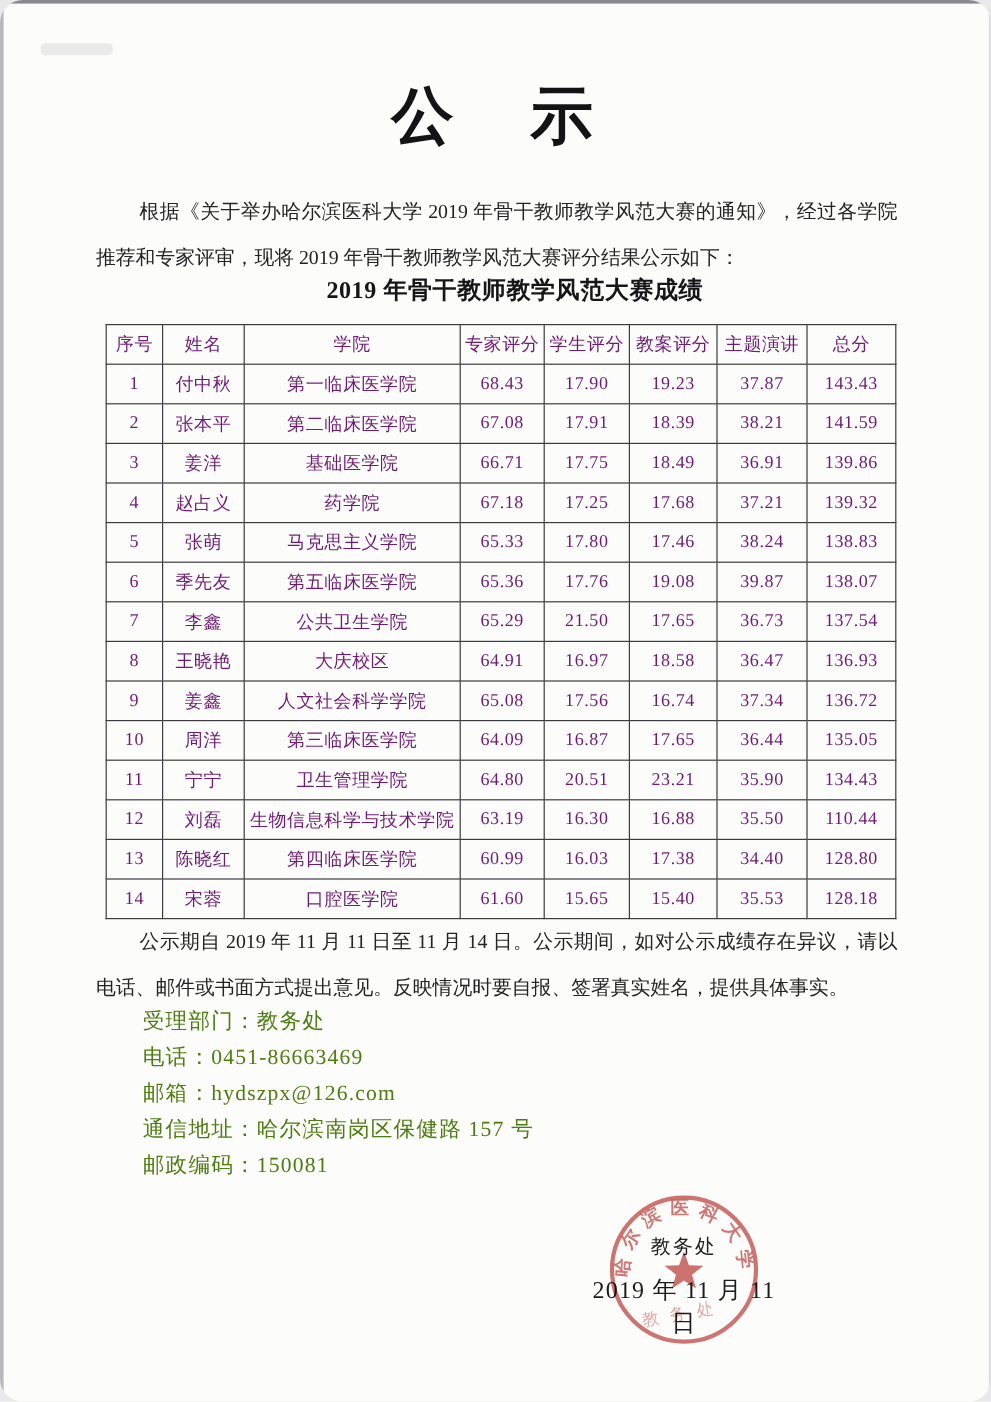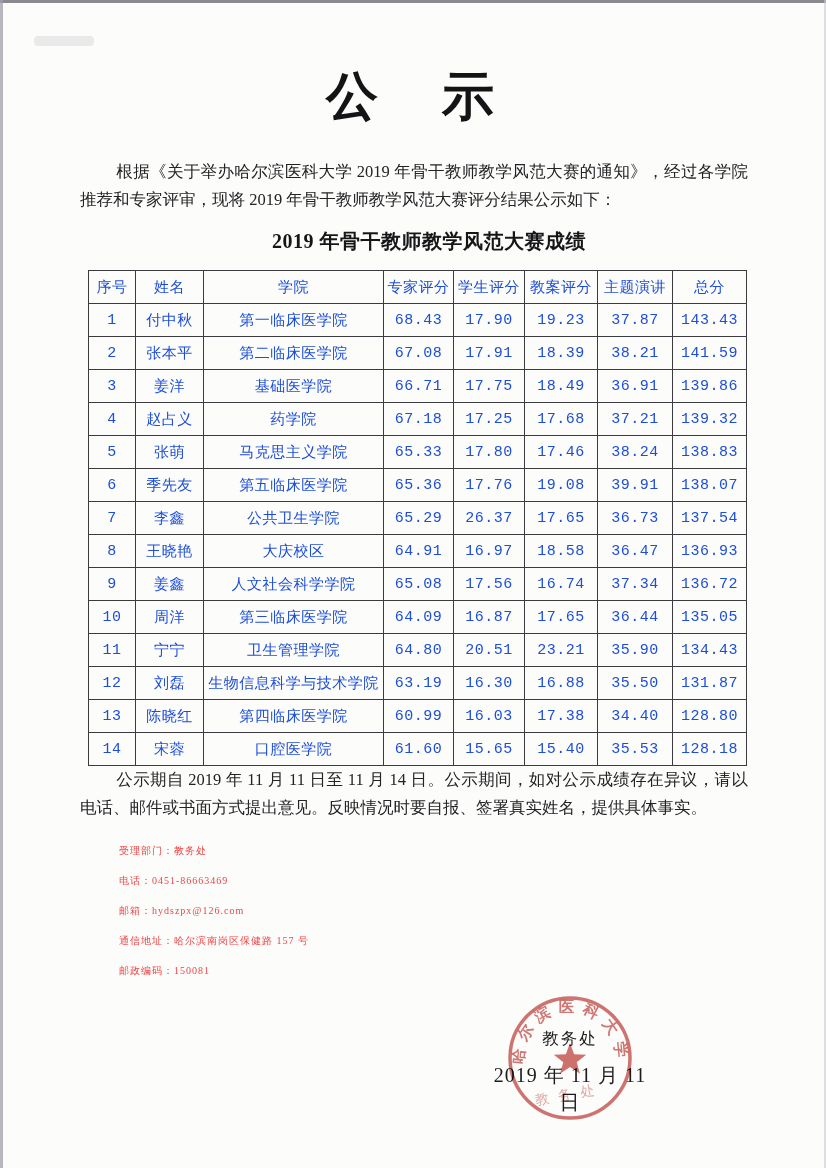--- a/index.html
+++ b/index.html
@@ -5,61 +5,61 @@
   :root { --stamp-color:#c4504c; }
   * { box-sizing:border-box; }
   html,body { margin:0; padding:0; }
   body {
     width:826px; height:1168px;
     background:#e9e9ec;
     font-family:"Liberation Serif","DejaVu Serif",serif;
   }
   .page {
     position:relative; width:826px; height:1168px;
-    background:#fcfcfb; overflow:hidden; color:#1e1e20;
+    background:#fcfcfb; overflow:hidden; color:#1e1e20;border-radius:19px;
   }
   
   .scan-edge-top { position:absolute; top:0; left:0; right:0; height:3px; background:#6b6b76; opacity:.8; }
   .scan-edge-left { position:absolute; top:0; left:0; bottom:0; width:3px; background:#a0a0a8; opacity:.75; }
   .scan-edge-right { position:absolute; top:0; right:0; bottom:0; width:2px; background:#c9c9cf; opacity:.6; }
   .scan-smudge { position:absolute; left:34px; top:36px; width:60px; height:10px; background:#d8d8dc; opacity:.5; border-radius:4px; }
 
   .doc-title {
     position:absolute; top:62px; left:0; width:100%;
     text-align:center; font-size:52px; font-weight:bold;
     letter-spacing:6px; white-space:pre; color:#141416;
   }
   .paragraph {
     position:absolute; left:80px; width:668px;
-    font-size:16.5px; line-height:28px; text-align:justify;
+    font-size:16.5px; line-height:38px; text-align:justify;
     text-indent:2.2em; color:#232326;
   }
   .intro { top:158px; }
   .notice-period { top:766px; }
 
   .table-title {
     position:absolute; top:228px; left:16px; width:100%;
     text-align:center; font-size:20px; font-weight:bold; color:#161618;
     letter-spacing:0.5px;
   }
   .scores-table {
     position:absolute; left:88px; top:270px;
     border-collapse:collapse; table-layout:fixed; width:658px;
-    font-size:15px; color:#1d4ed8;font-family:Liberation Mono, monospace;
+    font-size:15px; color:#701a75;
   }
   .scores-table th, .scores-table td {
     border:1px solid #3c3c40; height:33px;
     text-align:center; vertical-align:middle;
     font-weight:normal; padding:0 2px;
     letter-spacing:0.5px; overflow:hidden; white-space:nowrap;
   }
 
   .contact-block { position:absolute; left:119px; top:836px; }
   .contact-line {
-    font-size:10px; line-height:30px; color:#ef4444; letter-spacing:1px;
+    font-size:18px; line-height:30px; color:#4d7c0f; letter-spacing:1px;
   }
 
   .sig-dept {
     position:absolute; left:503px; top:1028px; width:134px;
     text-align:center; font-size:16.5px; color:#1c1c1e;
     letter-spacing:2px; z-index:2;
   }
   .sig-date {
     position:absolute; left:486px; top:1062px; width:168px;
     text-align:center; font-size:20px; color:#1c1c1e;
@@ -160,29 +160,29 @@
           <td>38.24</td>
           <td>138.83</td>
         </tr>
         <tr>
           <td>6</td>
           <td>季先友</td>
           <td>第五临床医学院</td>
           <td>65.36</td>
           <td>17.76</td>
           <td>19.08</td>
-          <td>39.91</td>
+          <td>39.87</td>
           <td>138.07</td>
         </tr>
         <tr>
           <td>7</td>
           <td>李鑫</td>
           <td>公共卫生学院</td>
           <td>65.29</td>
-          <td>26.37</td>
+          <td>21.50</td>
           <td>17.65</td>
           <td>36.73</td>
           <td>137.54</td>
         </tr>
         <tr>
           <td>8</td>
           <td>王晓艳</td>
           <td>大庆校区</td>
           <td>64.91</td>
           <td>16.97</td>
@@ -221,21 +221,21 @@
           <td>134.43</td>
         </tr>
         <tr>
           <td>12</td>
           <td>刘磊</td>
           <td>生物信息科学与技术学院</td>
           <td>63.19</td>
           <td>16.30</td>
           <td>16.88</td>
           <td>35.50</td>
-          <td>131.87</td>
+          <td>110.44</td>
         </tr>
         <tr>
           <td>13</td>
           <td>陈晓红</td>
           <td>第四临床医学院</td>
           <td>60.99</td>
           <td>16.03</td>
           <td>17.38</td>
           <td>34.40</td>
           <td>128.80</td>

